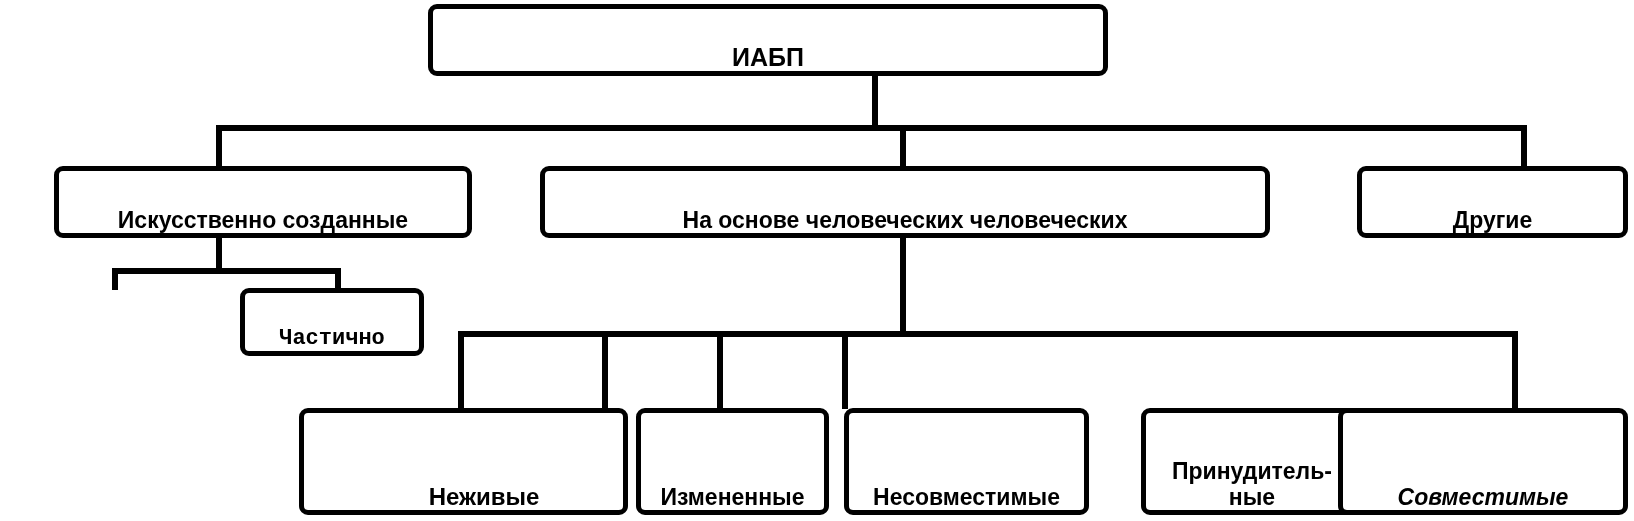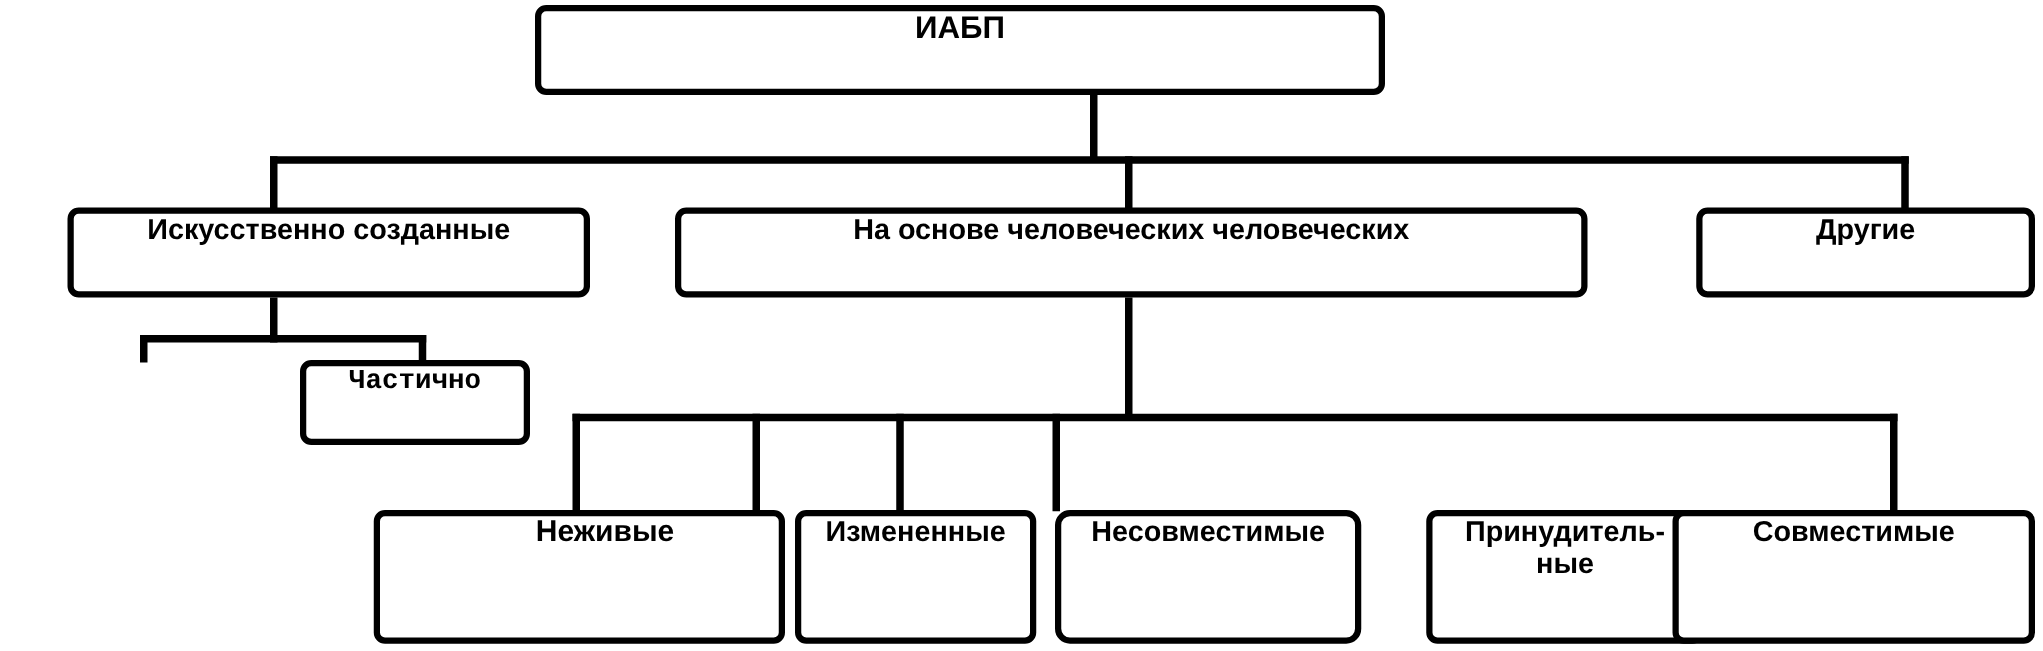--- a/index.html
+++ b/index.html
@@ -15,21 +15,21 @@
     font-family: "Liberation Sans", sans-serif;
     overflow: hidden;
   }
   .node {
     position: absolute;
     box-sizing: border-box;
     background: #ffffff;
     border: 5px solid #000000;
     border-radius: 9px;
     display: flex;
-    align-items: flex-start;
+    align-items: flex-end;
     justify-content: center;
     text-align: center;
     color: #000000;
     font-weight: bold;
     line-height: 1.1;
     letter-spacing: 0px;
   }
   .node .label {
     display: block;
     padding: 0 6px;
@@ -96,26 +96,26 @@
   <div class="vline" style="left:1512px; top:331px; height:78px;"></div>
 
   <div class="node" style="left:299px; top:408px; width:329px; height:107px; font-size:24px;padding-left:41px;">
     <span class="label">Неживые</span>
   </div>
 
   <div class="node" style="left:636px; top:408px; width:193px; height:107px; font-size:23px;">
     <span class="label">Измененные</span>
   </div>
 
-  <div class="node" style="left:844px; top:408px; width:245px; height:107px; font-size:23px;border-radius:12px;">
+  <div class="node" style="left:844px; top:408px; width:245px; height:107px; font-size:23px;">
     <span class="label">Несовместимые</span>
   </div>
 
   <div class="node" style="left:1141px; top:408px; width:222px; height:107px; font-size:23px;">
     <span class="label">Принудитель-
 ные</span>
   </div>
 
-  <div class="node" style="left:1338px; top:408px; width:290px; height:107px; font-size:23px;">
+  <div class="node" style="left:1338px; top:408px; width:290px; height:107px; font-size:23px;font-style:italic;">
     <span class="label">Совместимые</span>
   </div>
 
 </div>
 
 </body></html>

